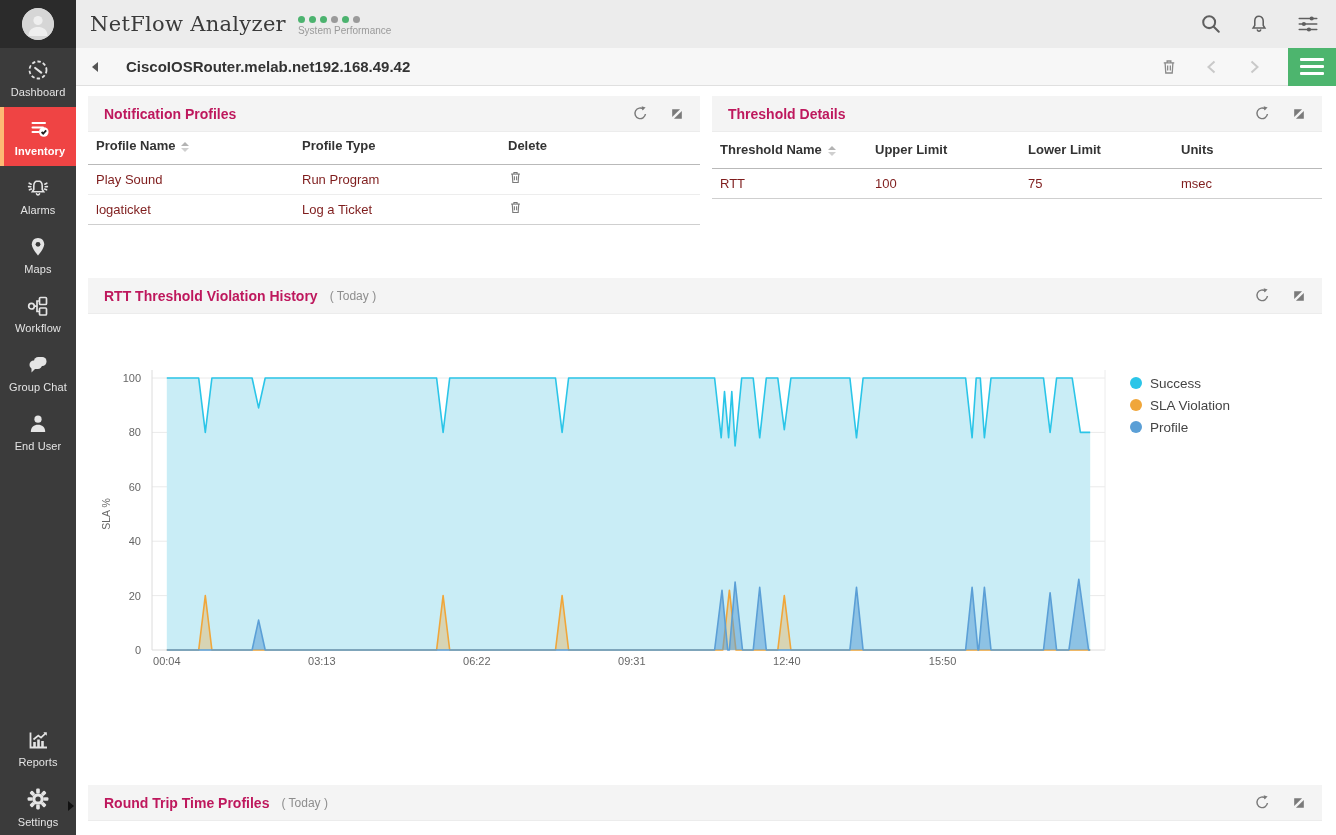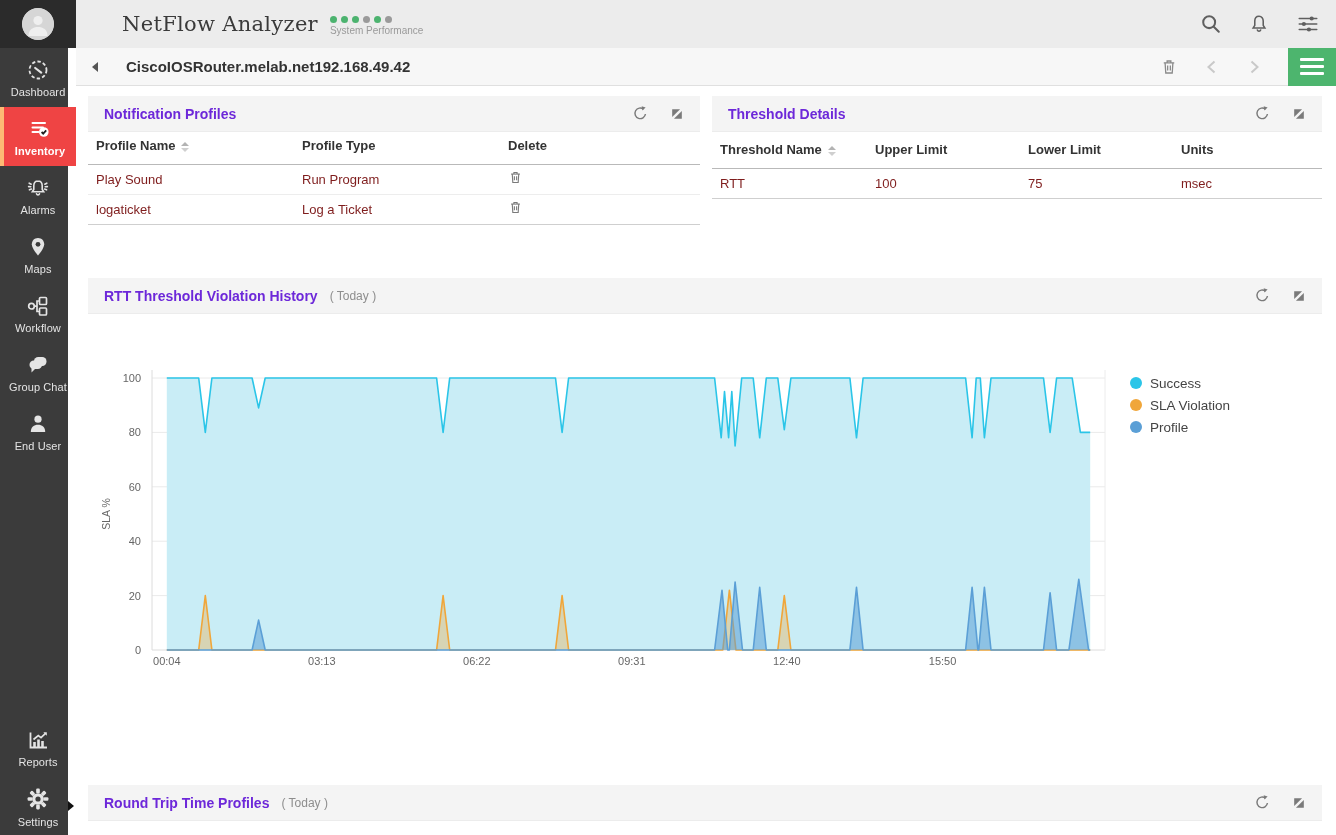--- a/index.html
+++ b/index.html
@@ -1,53 +1,53 @@
 <!DOCTYPE html>
 <html><head>
 <meta charset="utf-8">
 <style>
   * { margin:0; padding:0; box-sizing:border-box; }
   html,body { width:1336px; height:835px; overflow:hidden; }
   body { font-family:"Liberation Sans", sans-serif; background:#ffffff; position:relative; }
   .app { position:absolute; inset:0; background:#fff; }
 
   
-  .sidebar { position:absolute; left:0; top:0; width:68px; height:835px; background:#3b3b3b; z-index:30; }
+  .sidebar { position:absolute; left:0; top:0; width:76px; height:835px; background:#3b3b3b; z-index:30; }
   .avatar-strip { position:absolute; left:0; top:0; width:76px; height:48px; background:#2b2b2b; display:flex; align-items:center; justify-content:center; }
   .avatar { width:32px; height:32px; border-radius:50%; background:#d6d6d6; overflow:hidden; cursor:pointer; }
   .nav-item { position:absolute; left:0; width:76px; height:59px; display:flex; flex-direction:column; align-items:center; justify-content:center; gap:4px; color:#e4e4e4; cursor:pointer; }
   .nav-item .lbl { font-size:11px; letter-spacing:.1px; }
   .nav-item svg { display:block; }
   .nav-item.active { background:#ef4444; border-left:4px solid #fdba74; color:#ffffff; }
   .nav-item.active .lbl { font-weight:bold; }
   .settings-flyout { position:absolute; right:2px; top:24px; width:0; height:0; border-top:5px solid transparent; border-bottom:5px solid transparent; border-left:6px solid #111; }
 
   
-  .topbar { position:absolute; left:76px; top:0; right:0; height:48px; background:#ececec; display:flex; align-items:center;padding-left:32px; }
+  .topbar { position:absolute; left:76px; top:0; right:0; height:48px; background:#ececec; display:flex; align-items:center; }
   .logo { font-family:"DejaVu Serif", serif; font-size:21px; color:#3a3a3a; margin-left:14px; letter-spacing:.3px; }
   .logo-block { margin-left:12px; margin-top:4px; }
   .logo-dots { display:flex; gap:4px; }
   .logo-dot { width:7px; height:7px; border-radius:50%; display:inline-block; }
   .logo-sub { font-size:10px; color:#9a9a9a; margin-top:2px; }
   .top-actions { margin-left:auto; display:flex; align-items:center; gap:26px; margin-right:16px; color:#5f5f5f; }
   .icon-btn { background:none; border:none; padding:0; display:inline-flex; align-items:center; justify-content:center; color:inherit; cursor:pointer; }
 
   
   .crumbbar { position:absolute; left:76px; top:48px; right:0; height:38px; background:#f7f7f7; border-bottom:1px solid #e0e0e0; display:flex; align-items:center;gap:18px; }
   .back-arrow { width:0; height:0; border-top:5px solid transparent; border-bottom:5px solid transparent; border-right:6px solid #555; margin-left:16px; cursor:pointer; }
   .crumb-title { font-size:15px; font-weight:bold; color:#333; margin-left:10px; }
   .crumb-actions { margin-left:auto; display:flex; align-items:center; color:#8a8a8a; }
   .crumb-actions .icon-btn { margin-right:26px; }
   .pager { color:#c9c9c9; }
   .menu-btn { width:48px; height:38px; background:#4db56e; border:none; display:flex; flex-direction:column; align-items:center; justify-content:center; gap:4px; cursor:pointer; }
   .menu-btn span { width:24px; height:3px; background:#fff; border-radius:1px; }
 
   
   .strip { position:absolute; height:36px; background:#f4f4f4; border-bottom:1px solid #ececec; display:flex; align-items:center; padding:0 16px; }
-  .strip .ptitle { font-size:14px; font-weight:bold; color:#6d28d9;text-align:center; }
+  .strip .ptitle { font-size:14px; font-weight:bold; color:#be185d;text-align:center; }
   .strip .period { font-size:12px; color:#8d8d8d; margin-left:12px; }
   .strip .pactions { margin-left:auto; display:flex; gap:22px; color:#7a7a7a; }
 
   table.grid { border-collapse:collapse; position:absolute; font-size:13px; }
   table.grid th { text-align:left; font-weight:bold; color:#333; height:36px; border-bottom:1px solid #b9b9b9; padding:0 8px; }
   table.grid td { color:#7f1d1d; height:30px; border-bottom:1px solid #ededed; padding:0 8px; }
   table.grid tr:last-child td { border-bottom:1px solid #cfcfcf; }
   .sort { display:inline-flex; flex-direction:column; gap:2px; vertical-align:middle; margin-left:6px; }
   .sort i { width:0; height:0; border-left:4px solid transparent; border-right:4px solid transparent; display:block; }
   .sort .up { border-bottom:4px solid #b3b3b3; }

